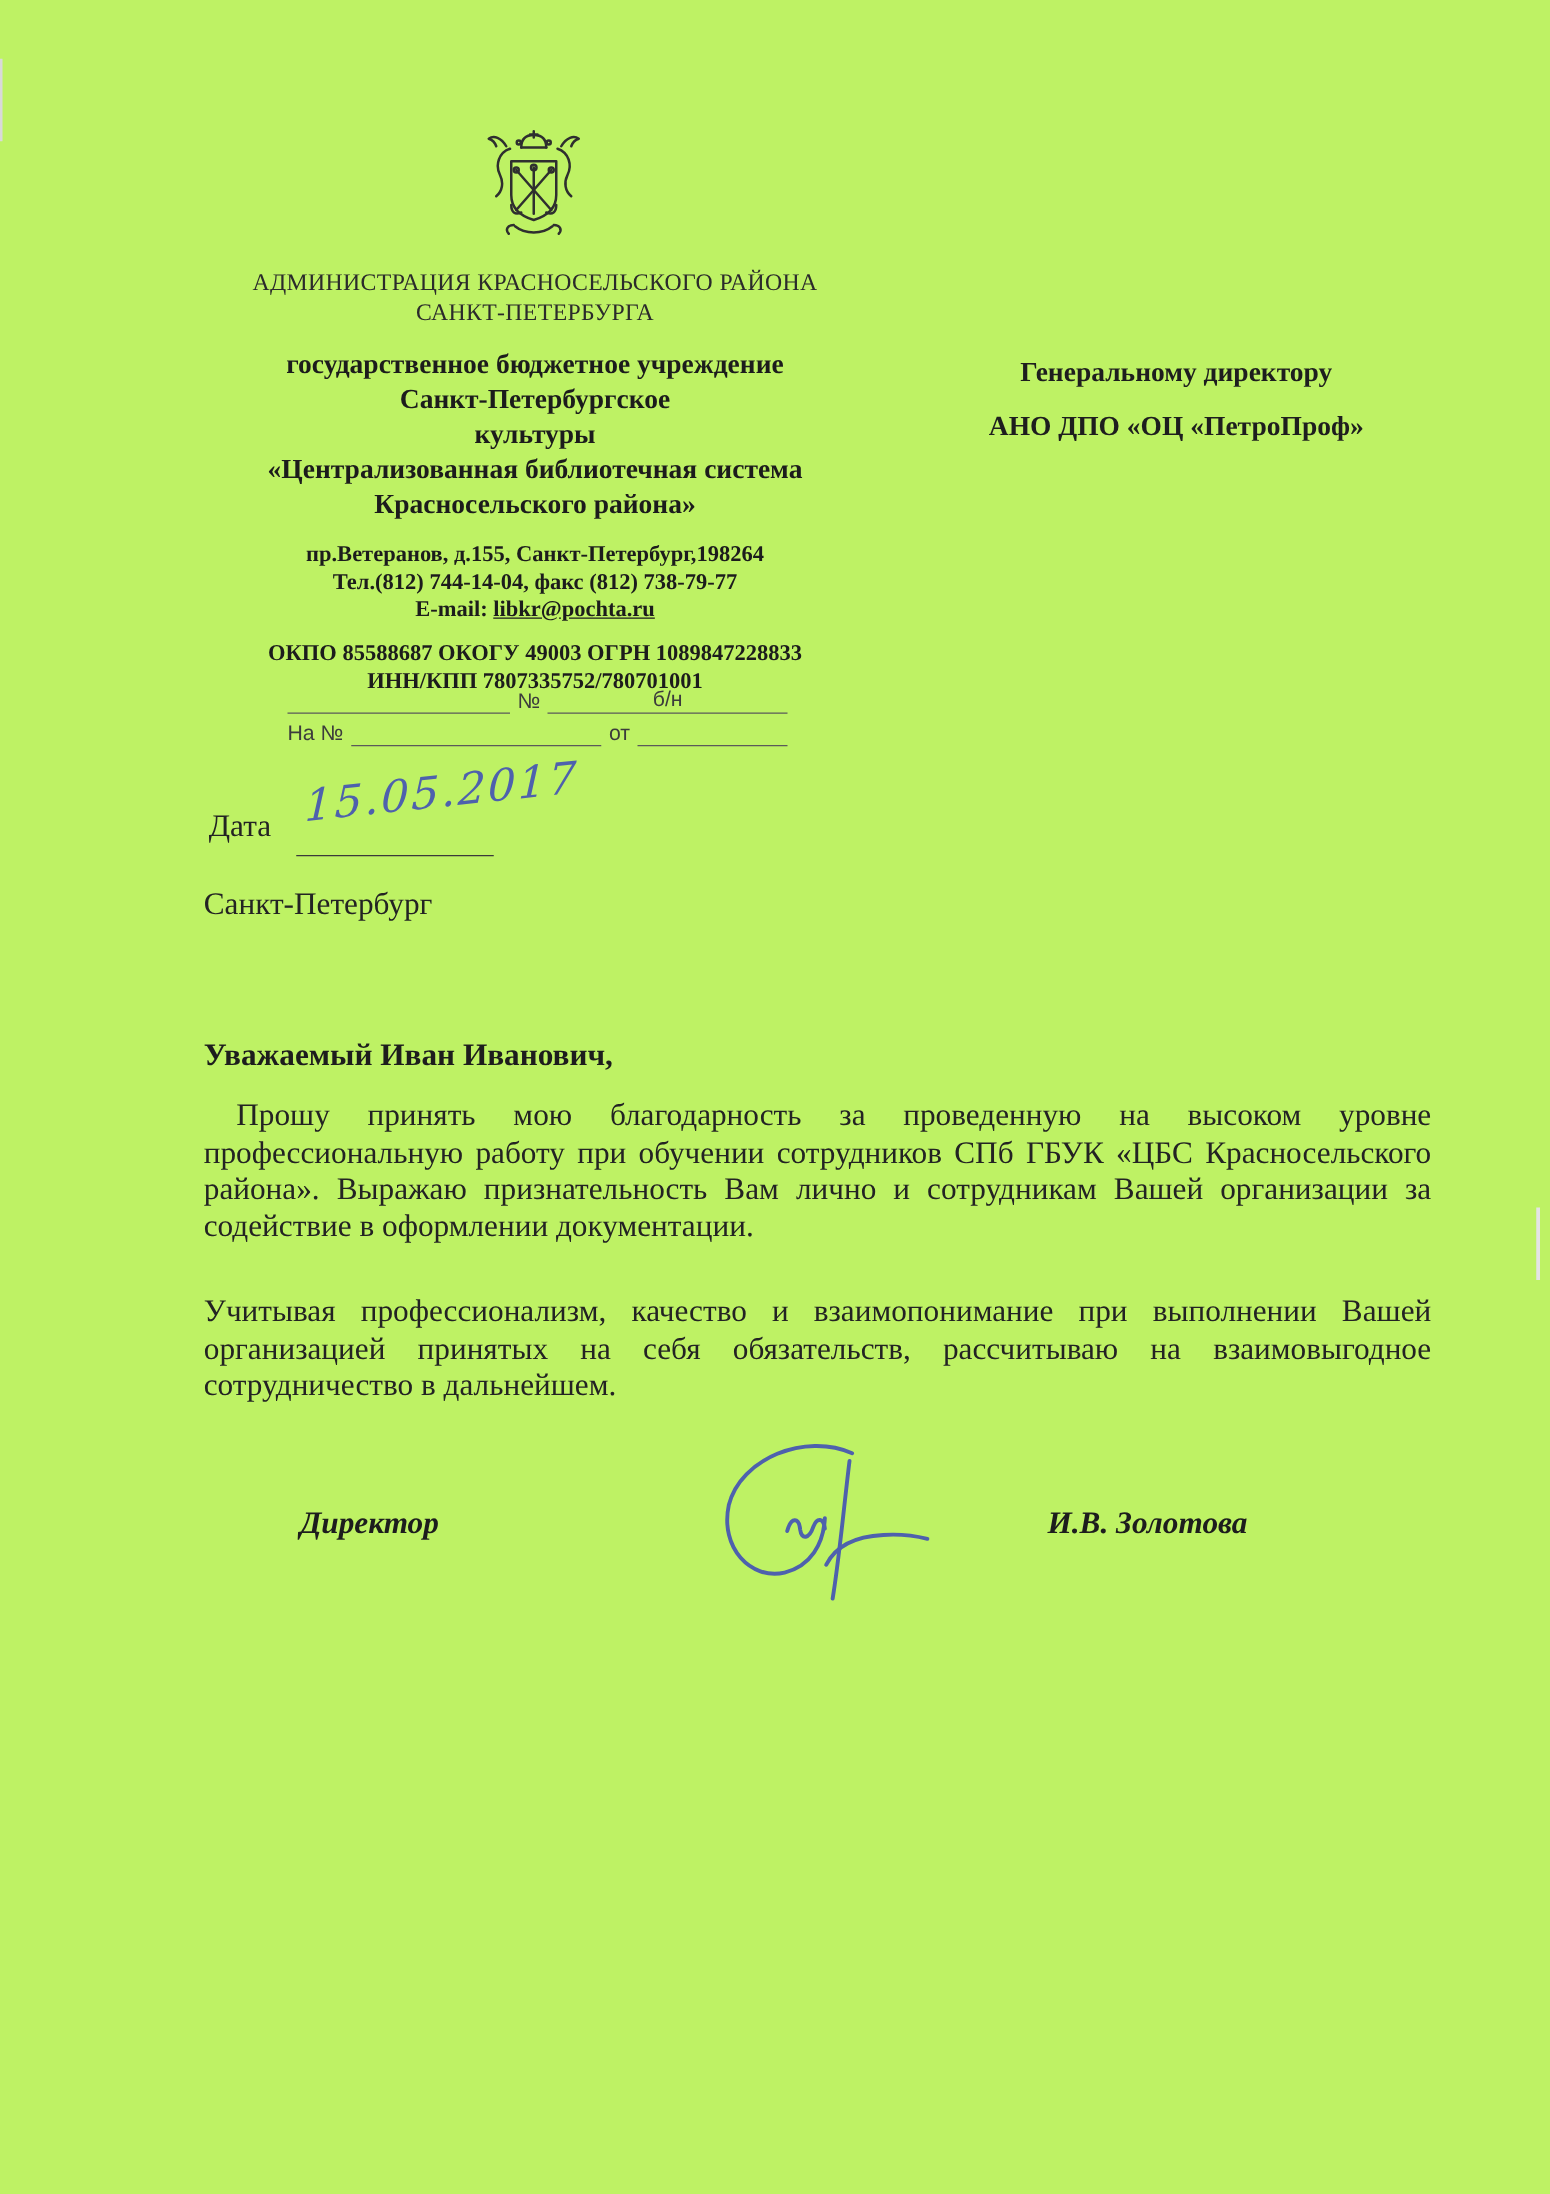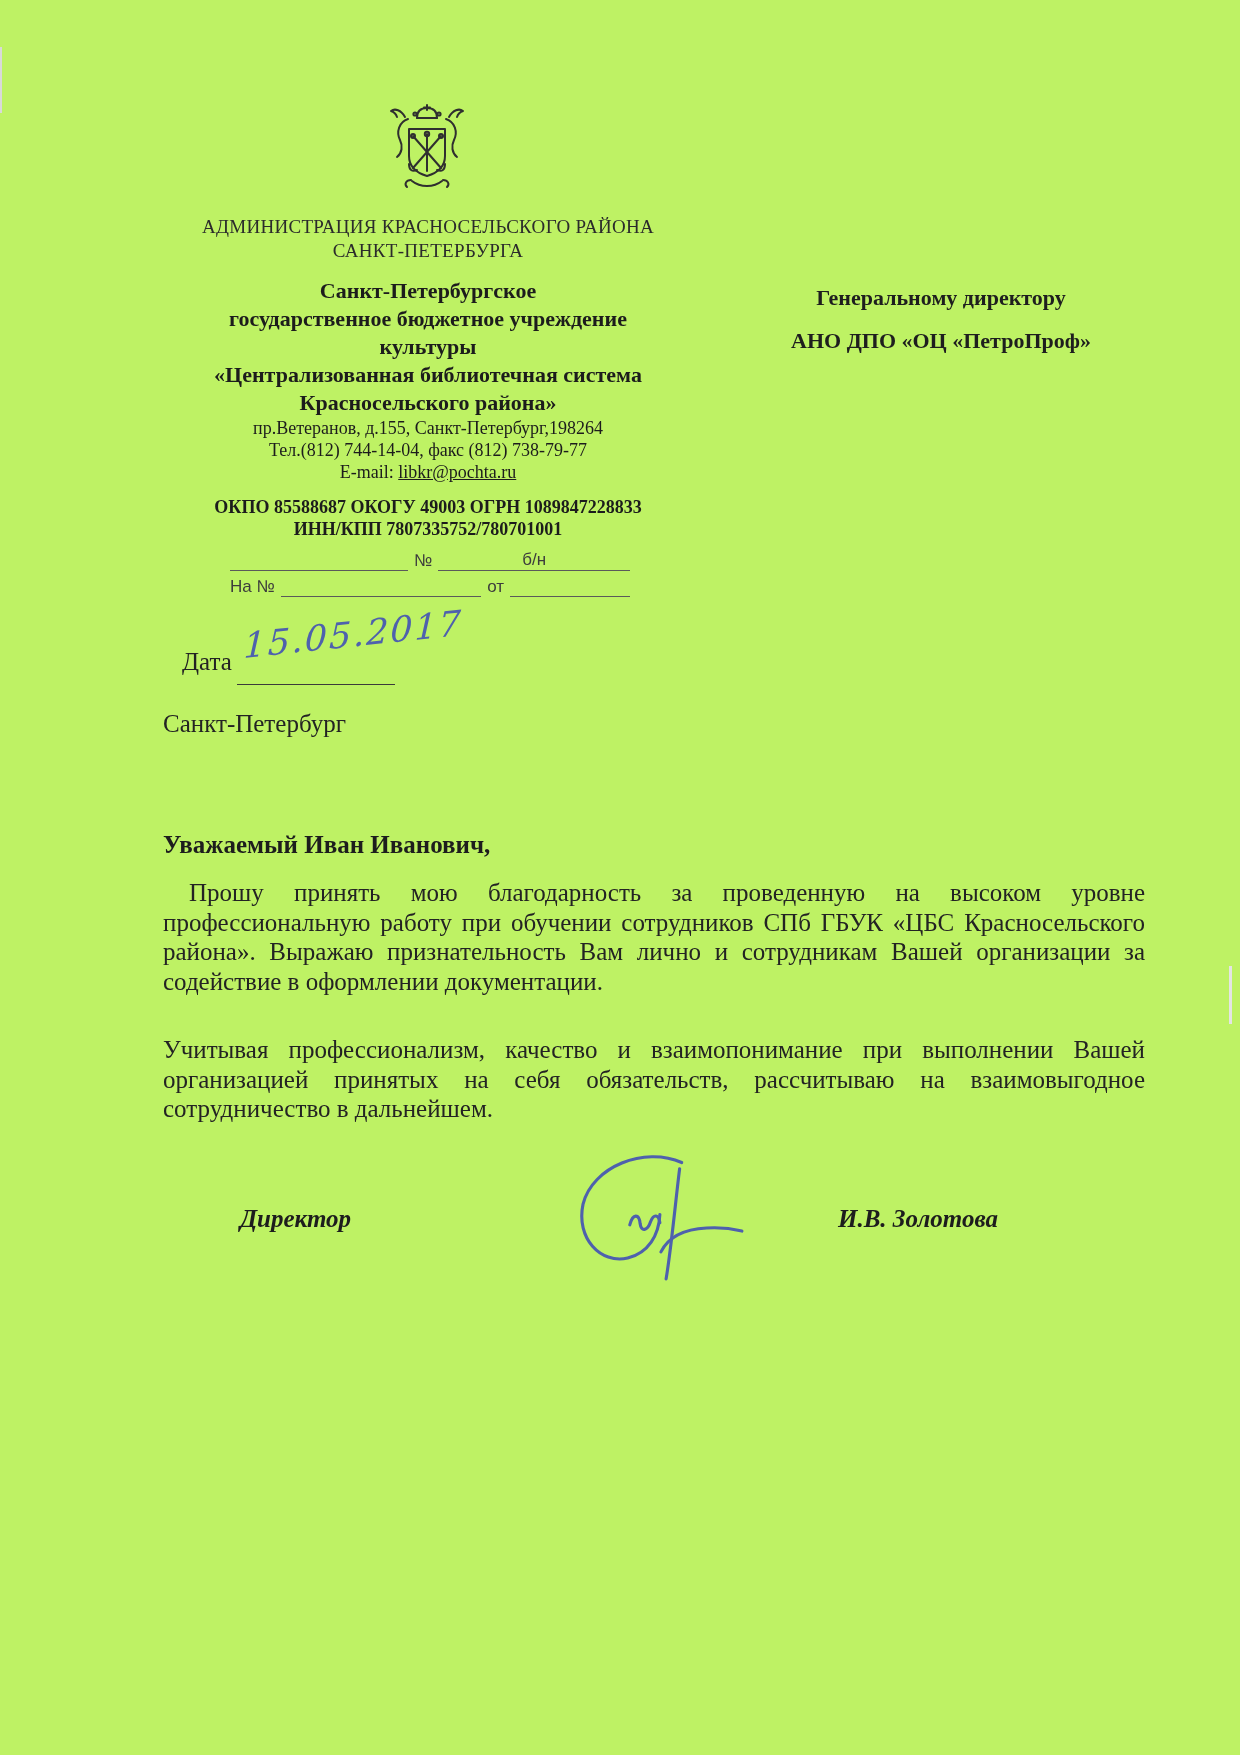--- a/index.html
+++ b/index.html
@@ -17,38 +17,38 @@
   .artifact-right{position:absolute;left:1229px;top:966px;width:3px;height:58px;background:#e4e4e4;}
 
   
   .emblem{position:absolute;left:377px;top:103px;width:100px;height:92px;}
   .emblem svg{width:100%;height:100%;}
 
   
   .org-header{position:absolute;left:158px;top:215px;width:540px;text-align:center;}
   .admin-line{font-size:19px;line-height:24px;color:#2b2b2b;letter-spacing:.3px;}
   .org-name{margin-top:14px;font-weight:bold;font-size:22px;line-height:28px;color:#1c1c1c;}
-  .contacts{font-weight:normal;font-size:18px;line-height:22px;color:#1c1c1c;}
+  .contacts{margin-top:15px;font-weight:bold;font-size:18px;line-height:22px;color:#1c1c1c;}
   .contacts .email-underline{text-decoration:underline;}
   .codes{margin-top:13px;font-weight:bold;font-size:18px;line-height:22px;color:#1c1c1c;}
 
   
   .ref-block{position:absolute;left:230px;top:549px;width:400px;font-family:"Liberation Sans", sans-serif;font-size:17px;color:#3c3c3c;}
   .ref-row{display:flex;align-items:flex-end;height:22px;margin-bottom:4px;}
   .ref-line{border-bottom:1.5px solid #5a5a5a;height:20px;}
   .ref-line.a{width:178px;}
   .ref-line.fill{flex:1;}
   .ref-label{padding:0 6px;white-space:nowrap;}
   .ref-line.value{text-align:center;}
 
   
   .addressee{position:absolute;left:740px;top:276px;width:402px;text-align:center;font-weight:bold;font-size:22px;line-height:43px;color:#1e1e1e;}
 
   
-  .date-label{position:absolute;left:182px;top:648px;font-size:25px;color:#232323;text-align:right;}
+  .date-label{position:absolute;left:167px;top:648px;font-size:25px;color:#232323;text-align:right;}
   .date-underline{position:absolute;left:237px;top:684px;width:158px;border-bottom:1.8px solid #3a3a3a;}
   .date-hand{
     position:absolute;left:243px;top:626px;
     font-family:"DejaVu Serif", serif;font-style:italic;
     font-size:35px;color:#4e61ad;letter-spacing:2px;
     transform:rotate(-6deg) skewX(-8deg);transform-origin:left bottom;
     white-space:nowrap;
   }
   .city{position:absolute;left:163px;top:710px;font-size:25px;color:#232323;}
 
@@ -102,22 +102,22 @@
       <path d="M35,78 c5,4 9,5 15,5 c6,0 10,-1 15,-5"></path>
       <path d="M34,77 c-5,0 -7,4 -4,7"></path>
       <path d="M66,77 c5,0 7,4 4,7"></path>
     </svg>
   </div>
 
   <div class="org-header">
     <div class="admin-line">АДМИНИСТРАЦИЯ КРАСНОСЕЛЬСКОГО РАЙОНА</div>
     <div class="admin-line">САНКТ-ПЕТЕРБУРГА</div>
     <div class="org-name">
+      <div>государственное бюджетное учреждение</div>
       <div>Санкт-Петербургское</div>
-      <div>государственное бюджетное учреждение</div>
       <div>культуры</div>
       <div>«Централизованная библиотечная система</div>
       <div>Красносельского района»</div>
     </div>
     <div class="contacts">
       <div>пр.Ветеранов, д.155, Санкт-Петербург,198264</div>
       <div>Тел.(812) 744-14-04, факс (812) 738-79-77</div>
       <div><span>E-mail:</span> <span class="email-underline">libkr@pochta.ru</span></div>
     </div>
     <div class="codes">

